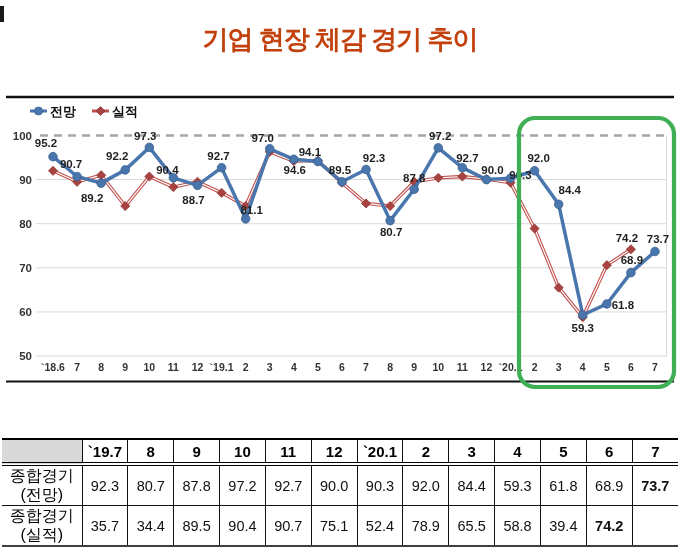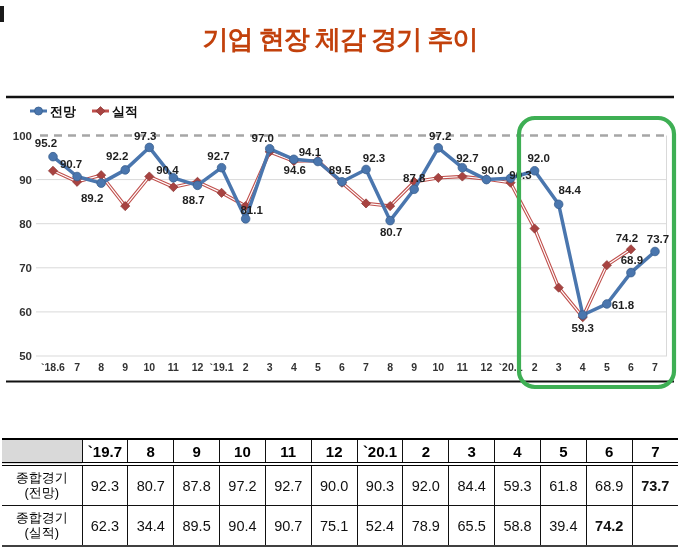--- a/index.html
+++ b/index.html
@@ -16,21 +16,21 @@
   .legend-label{font:bold 13px "Liberation Sans",sans-serif;fill:#111;}
   table.bsi{position:absolute;top:403px;left:2px;width:676px;border-collapse:collapse;table-layout:fixed;
             border-top:2.5px solid #000;border-bottom:2px solid #404040;margin-top:35px;}
   table.bsi thead tr{border-bottom:4px double #000;}
   table.bsi th,table.bsi td{border-left:1.5px solid #111;border-right:1.5px solid #111;padding:0;text-align:center;}
   table.bsi tr > *:first-child{border-left:none;}
   table.bsi tr > *:last-child{border-right:none;}
   table.bsi thead th{height:22px;font-size:15px;font-weight:bold;color:#000;background:#fff;}
   table.bsi thead th.corner{background:#d9d9d9;}
   table.bsi tbody tr + tr{border-top:1.5px solid #111;}
-  table.bsi tbody th{height:39px;font-size:13px;font-weight:normal;color:#000;line-height:1.15;}
+  table.bsi tbody th{height:39px;font-size:16px;font-weight:normal;color:#000;line-height:1.15;}
   table.bsi tbody td{height:39px;font-size:14.5px;color:#111;}
   table.bsi tbody td.bold{font-weight:bold;}
 </style>
 </head>
 <body>
 
 <div class="page">
   <div class="scan-artifact"></div>
   <h1 class="title">기업 현장 체감 경기 추이</h1>
   <div class="chart-wrap">
@@ -206,21 +206,21 @@
           <td>59.3</td>
           <td>61.8</td>
           <td>68.9</td>
           <td class="bold">73.7</td>
         </tr>
         <tr>
           <th>
             <div>종합경기</div>
             <div>(실적)</div>
           </th>
-          <td>62.3</td>
+          <td>35.7</td>
           <td>34.4</td>
           <td>89.5</td>
           <td>90.4</td>
           <td>90.7</td>
           <td>75.1</td>
           <td>52.4</td>
           <td>78.9</td>
           <td>65.5</td>
           <td>58.8</td>
           <td>39.4</td>

